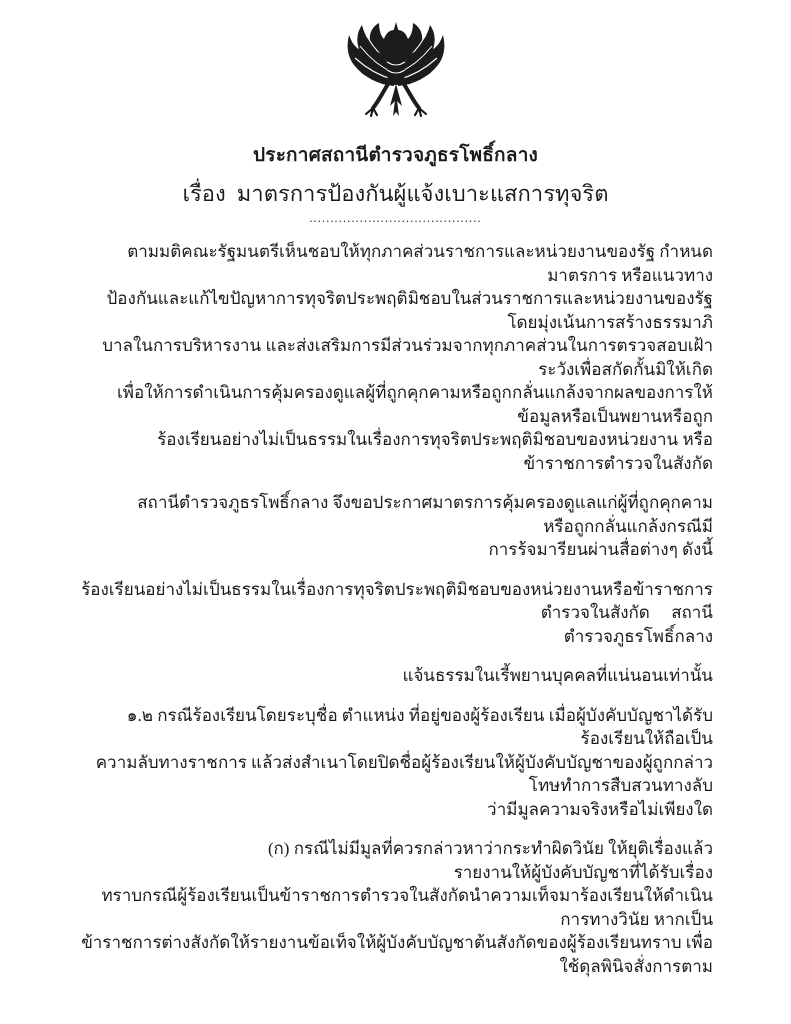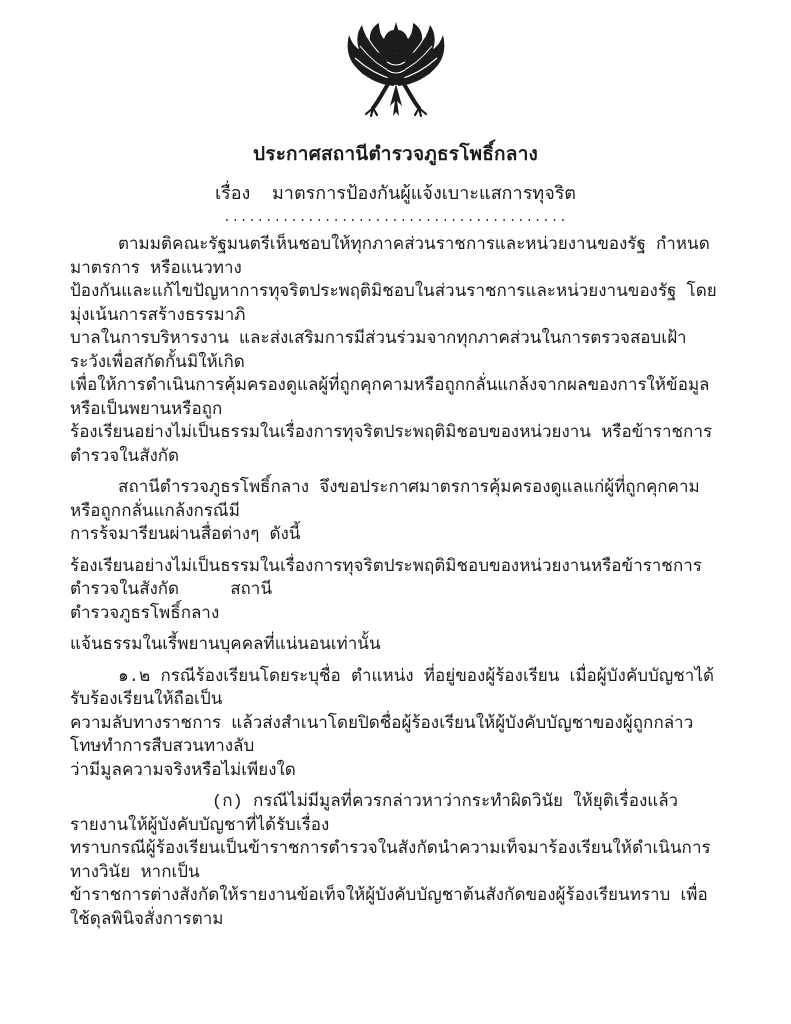--- a/index.html
+++ b/index.html
@@ -3,61 +3,61 @@
 <meta charset="utf-8">
 <style>
   * { box-sizing: border-box; }
   html, body { margin: 0; padding: 0; background: #ffffff; }
   .page {
     width: 791px;
     height: 1024px;
     margin: 0 auto;
     background: #ffffff;
     color: #1b1b1b;
-    font-family: Liberation Mono, monospace;
+    font-family: Liberation Serif, serif;
     overflow: hidden;
     position: relative;
   }
   .emblem-wrap {
     padding-top: 22px;
     height: 140px;
     display: flex;
     justify-content: center;
     align-items: flex-start;
   }
   .doc-title {
     text-align: center;
     font-weight: bold;
     font-size: 19px;
     line-height: 22px;
     margin-top: 4px;
     letter-spacing: 0.2px;
   }
   .subject-line {
     text-align: center;
-    font-size: 18px;
+    font-size: 22px;
     line-height: 22px;
     margin-top: 17px;
     white-space: pre-wrap;
   }
   .dotted-divider {
     text-align: center;
     font-size: 12px;
     line-height: 12px;
     letter-spacing: 1.2px;
     margin-top: 7px;
     color: #2a2a2a;
   }
   .document-body {
     margin-top: 9px;
     padding: 0 62px;
     font-size: 17px;
     line-height: 23.5px;
   }
-  .para { margin: 8px; }
+  .para { margin: 16px; text-align: right; }
   .line {
     white-space: pre-wrap;
     min-height: 23.5px;
   }
   .indent-normal { text-indent: 48px; }
   .indent-deep { text-indent: 142px; }
 </style>
 </head>
 <body>
 

